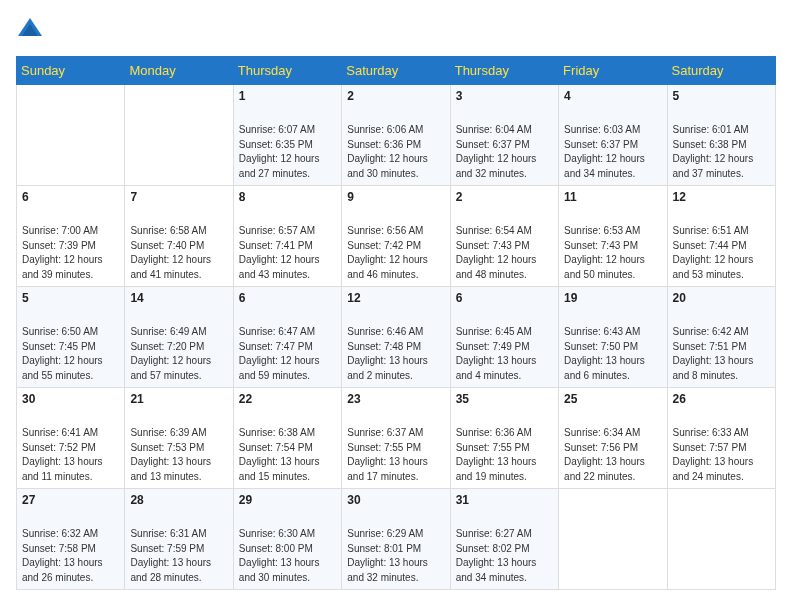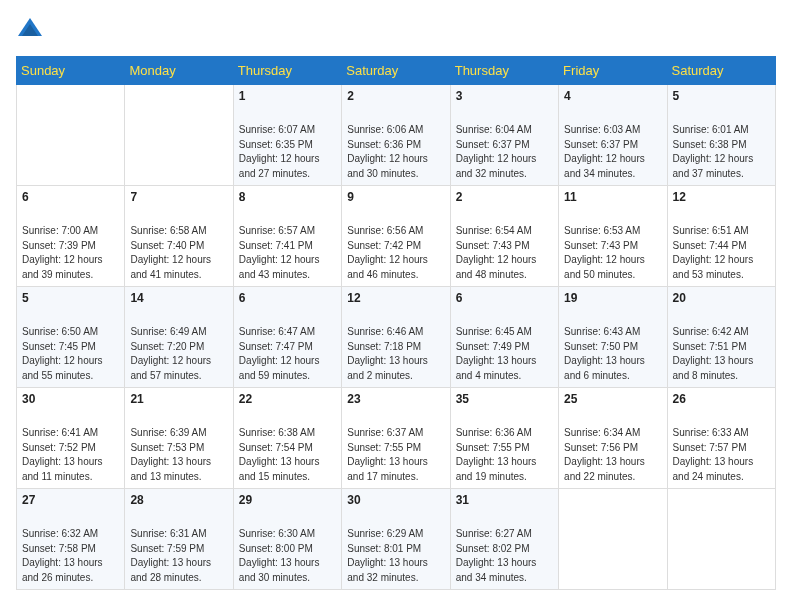--- a/index.html
+++ b/index.html
@@ -232,21 +232,21 @@
         <td>
           <span class="day-num">6</span>
           <div class="day-info">Sunrise: 6:47 AM
 Sunset: 7:47 PM
 Daylight: 12 hours
 and 59 minutes.</div>
         </td>
         <td>
           <span class="day-num">12</span>
           <div class="day-info">Sunrise: 6:46 AM
-Sunset: 7:18 PM
+Sunset: 7:48 PM
 Daylight: 13 hours
 and 2 minutes.</div>
         </td>
         <td>
           <span class="day-num">6</span>
           <div class="day-info">Sunrise: 6:45 AM
 Sunset: 7:49 PM
 Daylight: 13 hours
 and 4 minutes.</div>
         </td>

